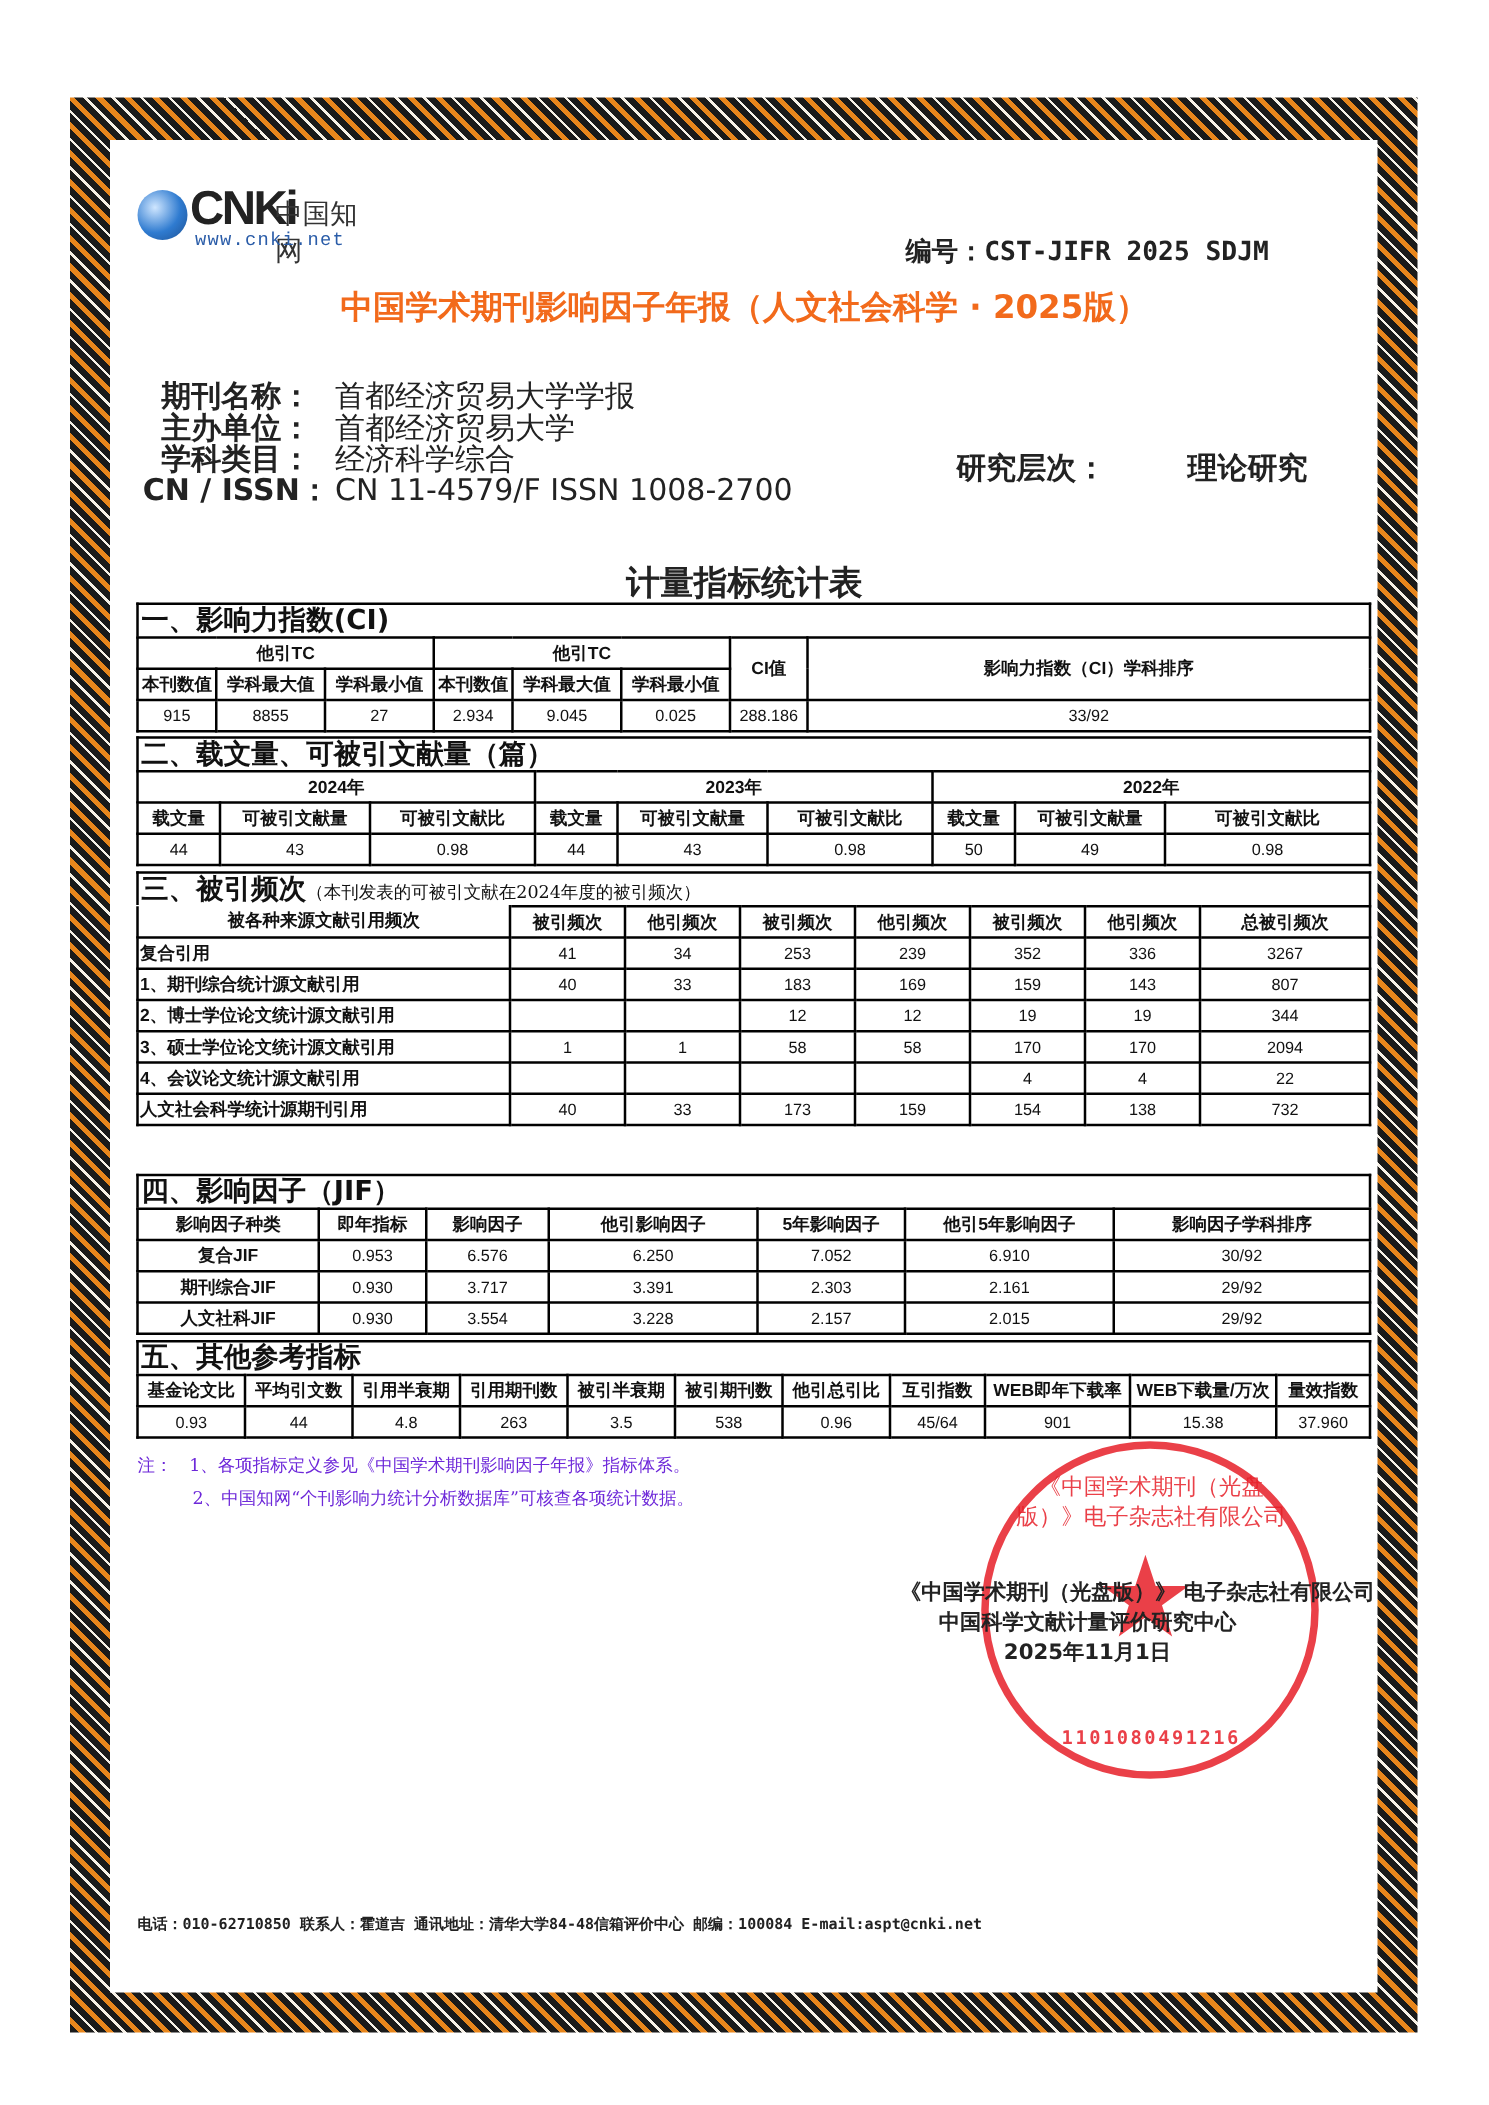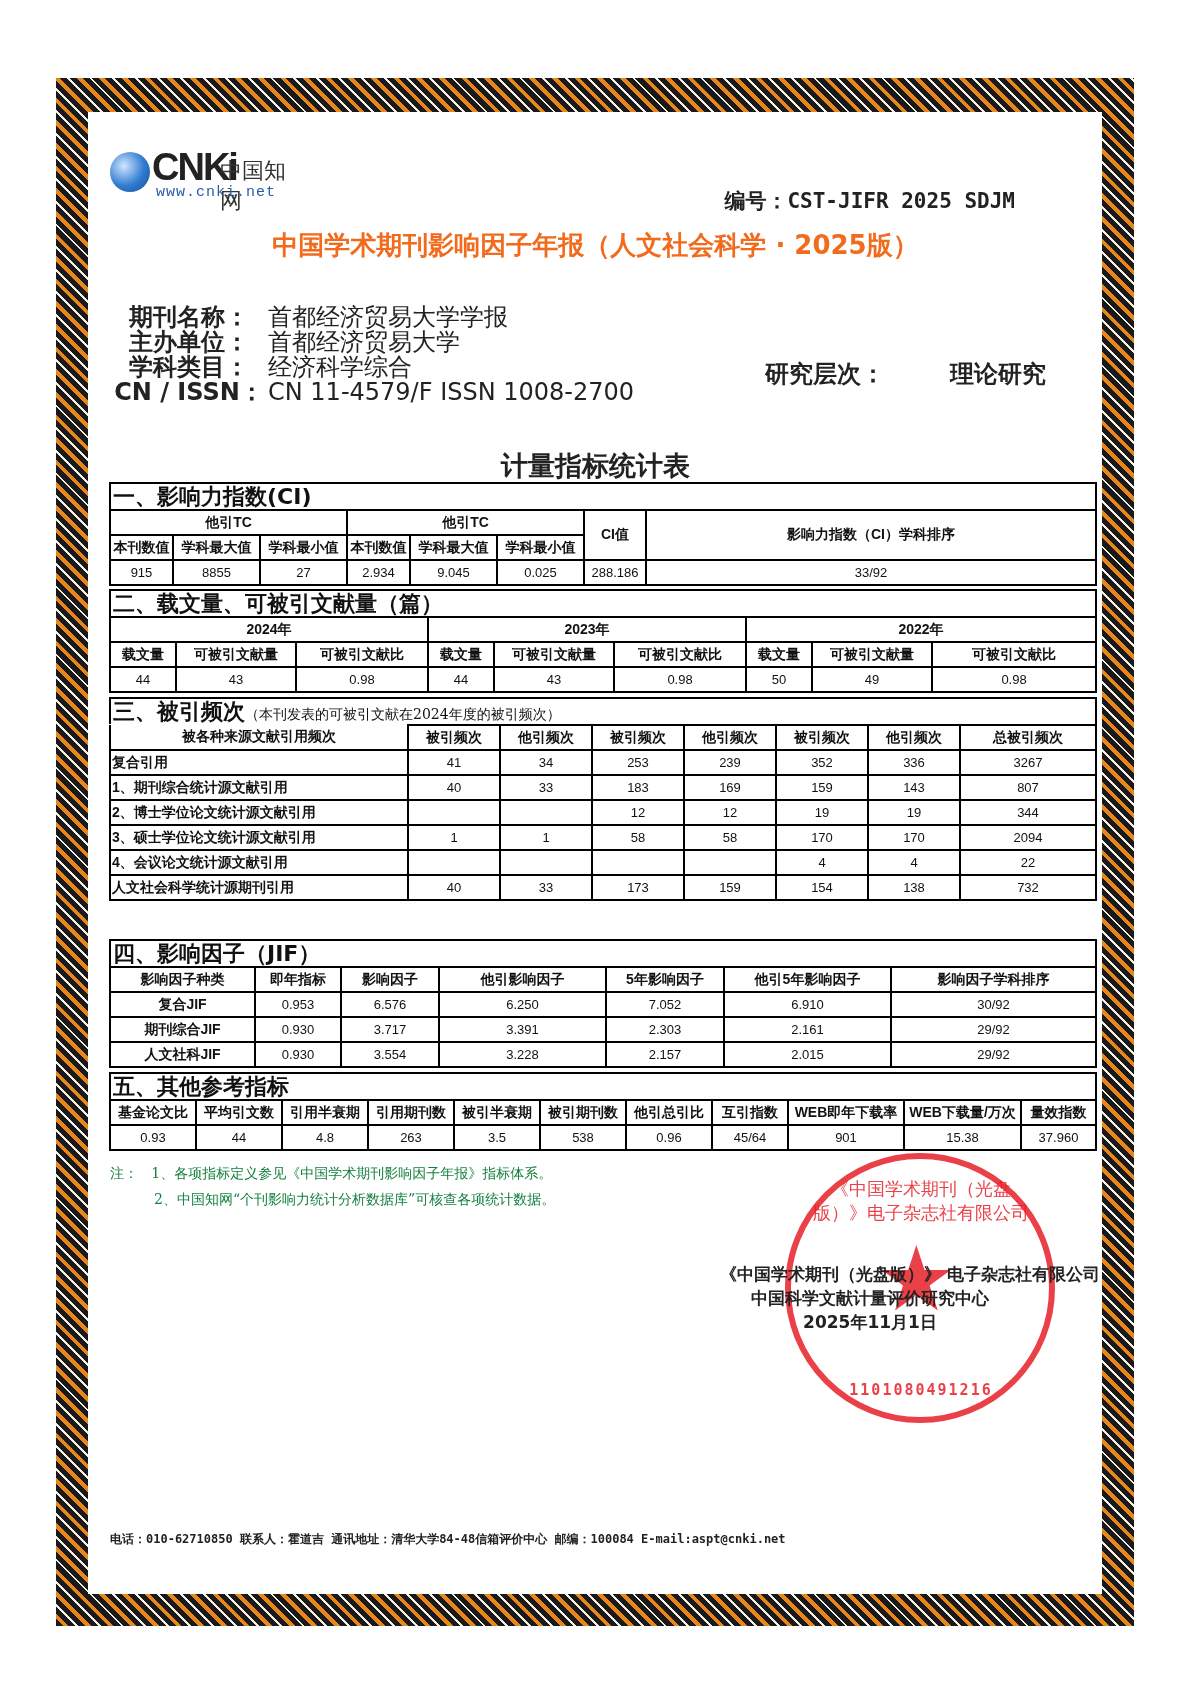--- a/index.html
+++ b/index.html
@@ -25,21 +25,21 @@
   .level { left: 765px; top: 358px; font: bold 24px "DejaVu Sans", sans-serif; color:#222; }
   .level-val { left: 950px; top: 358px; font: bold 24px "DejaVu Sans", sans-serif; color:#222; }
   .tbl-title { left:0; width:1191px; top: 448px; text-align:center; font: bold 27px "DejaVu Sans", sans-serif; color:#222; }
   .sec { position:absolute; left: 109px; width: 988px; }
   .sec-h { height: 27px; border: 2px solid #000; border-bottom: none; font: bold 22px "DejaVu Sans", sans-serif; line-height: 25px; padding-left: 2px; }
   .sec-h .note { font: normal 14px "DejaVu Serif", serif; }
   table { border-collapse: collapse; width: 100%; table-layout: fixed; }
   td, th { border: 2px solid #000; text-align: center; font: 13px "Liberation Sans", sans-serif; height: 25px; padding: 0 1px; white-space: nowrap; overflow: hidden; }
   th { font-weight: bold; font-size: 14px; }
   td.left { text-align: left; font-weight: bold; font-size: 14px; }
-  .notes { left: 110px; top: 1160px; font: 14px "DejaVu Serif", serif; line-height: 26px; color:#15803d; }
+  .notes { left: 110px; top: 1160px; font: 14px "DejaVu Serif", serif; line-height: 26px; color:#6d28d9; }
   .notes .n2 { padding-left: 44px; }
   .seal { left: 785px; top: 1153px; width: 270px; height: 270px; border: 6px solid rgba(230,30,40,0.85); border-radius: 50%; }
   .seal .star { position:absolute; left: 85px; top: 75px; font-size: 90px; color: rgba(230,30,40,0.85); line-height: 1; }
   .seal .arc { position:absolute; left:20px; top: 18px; width: 220px; text-align:center; font: 18px "DejaVu Serif", serif; color: rgba(230,30,40,0.85); }
   .seal .num { position:absolute; left:40px; bottom: 18px; width: 180px; text-align:center; font: bold 15px "DejaVu Sans Mono", monospace; color: rgba(230,30,40,0.85); letter-spacing: 2px; margin-top: 48px; }
   .sign { left: 640px; top: 1262px; width: 460px; text-align: center; font: bold 17px "DejaVu Sans", sans-serif; line-height: 24px; color:#222; }
   .sign .l1 { text-align: right; }
   .footer { left: 110px; top: 1531px; font: bold 12px "DejaVu Sans Mono", monospace; color:#222; }
 </style>
 </head>

